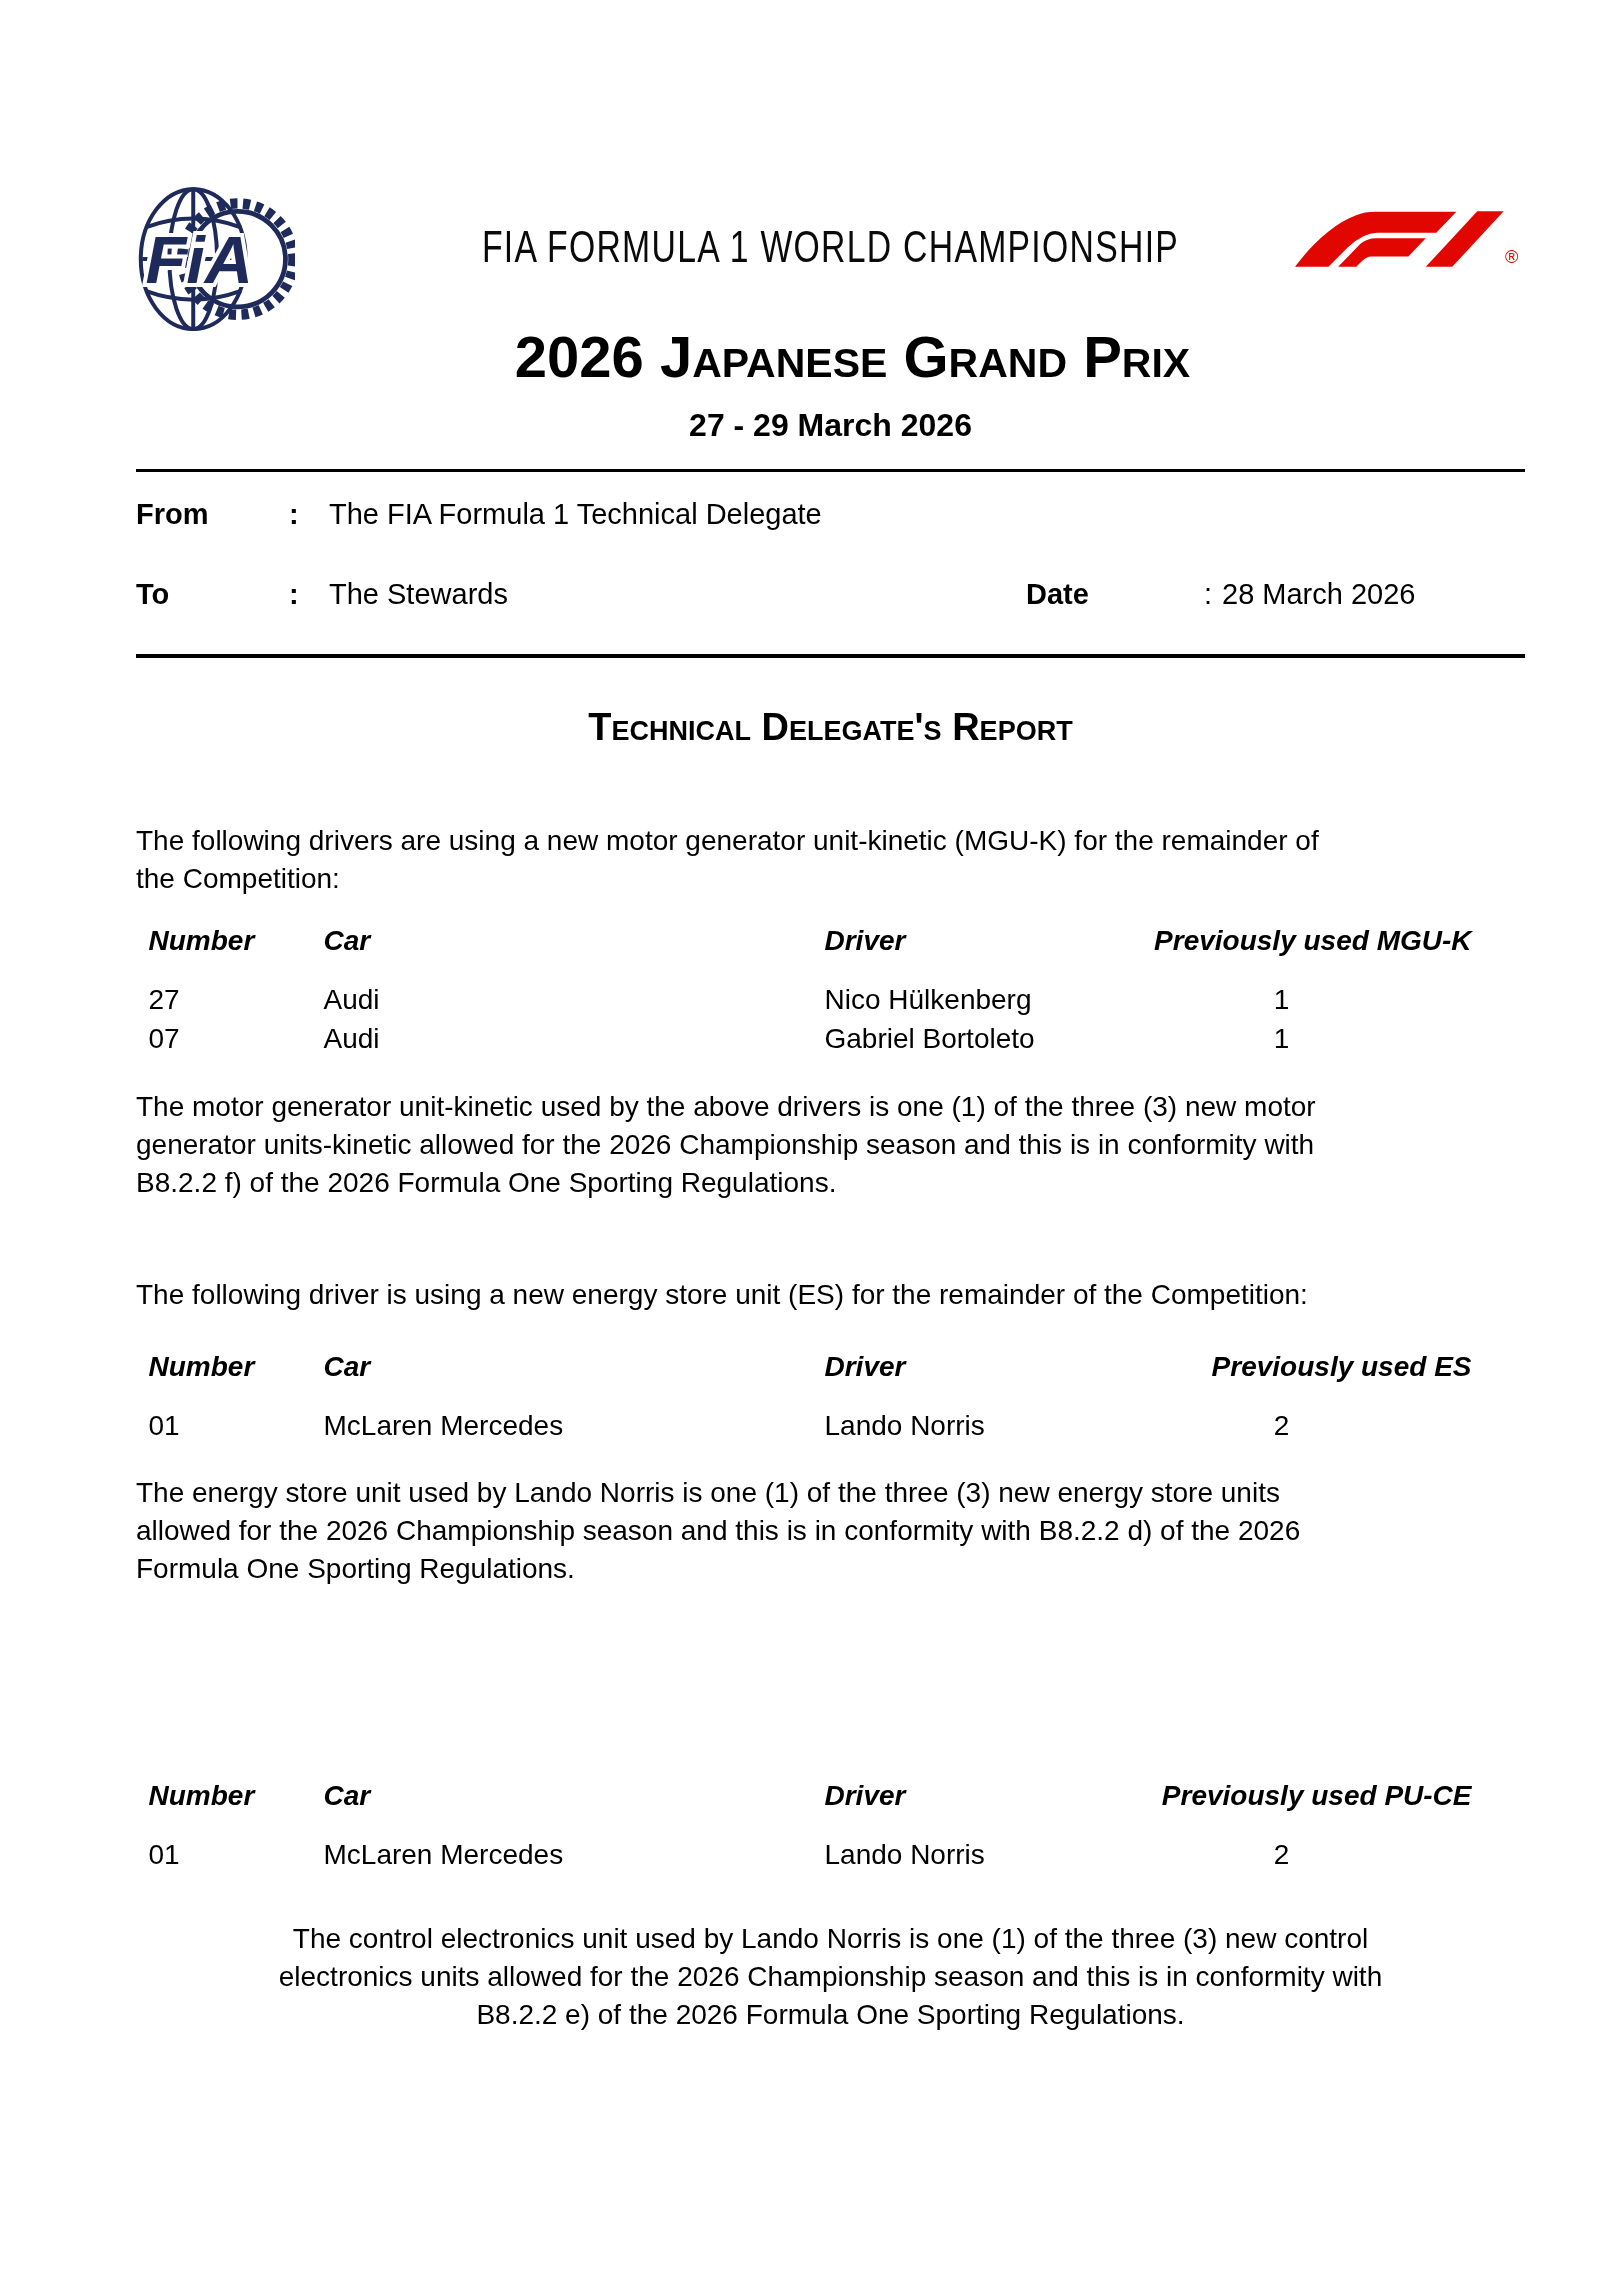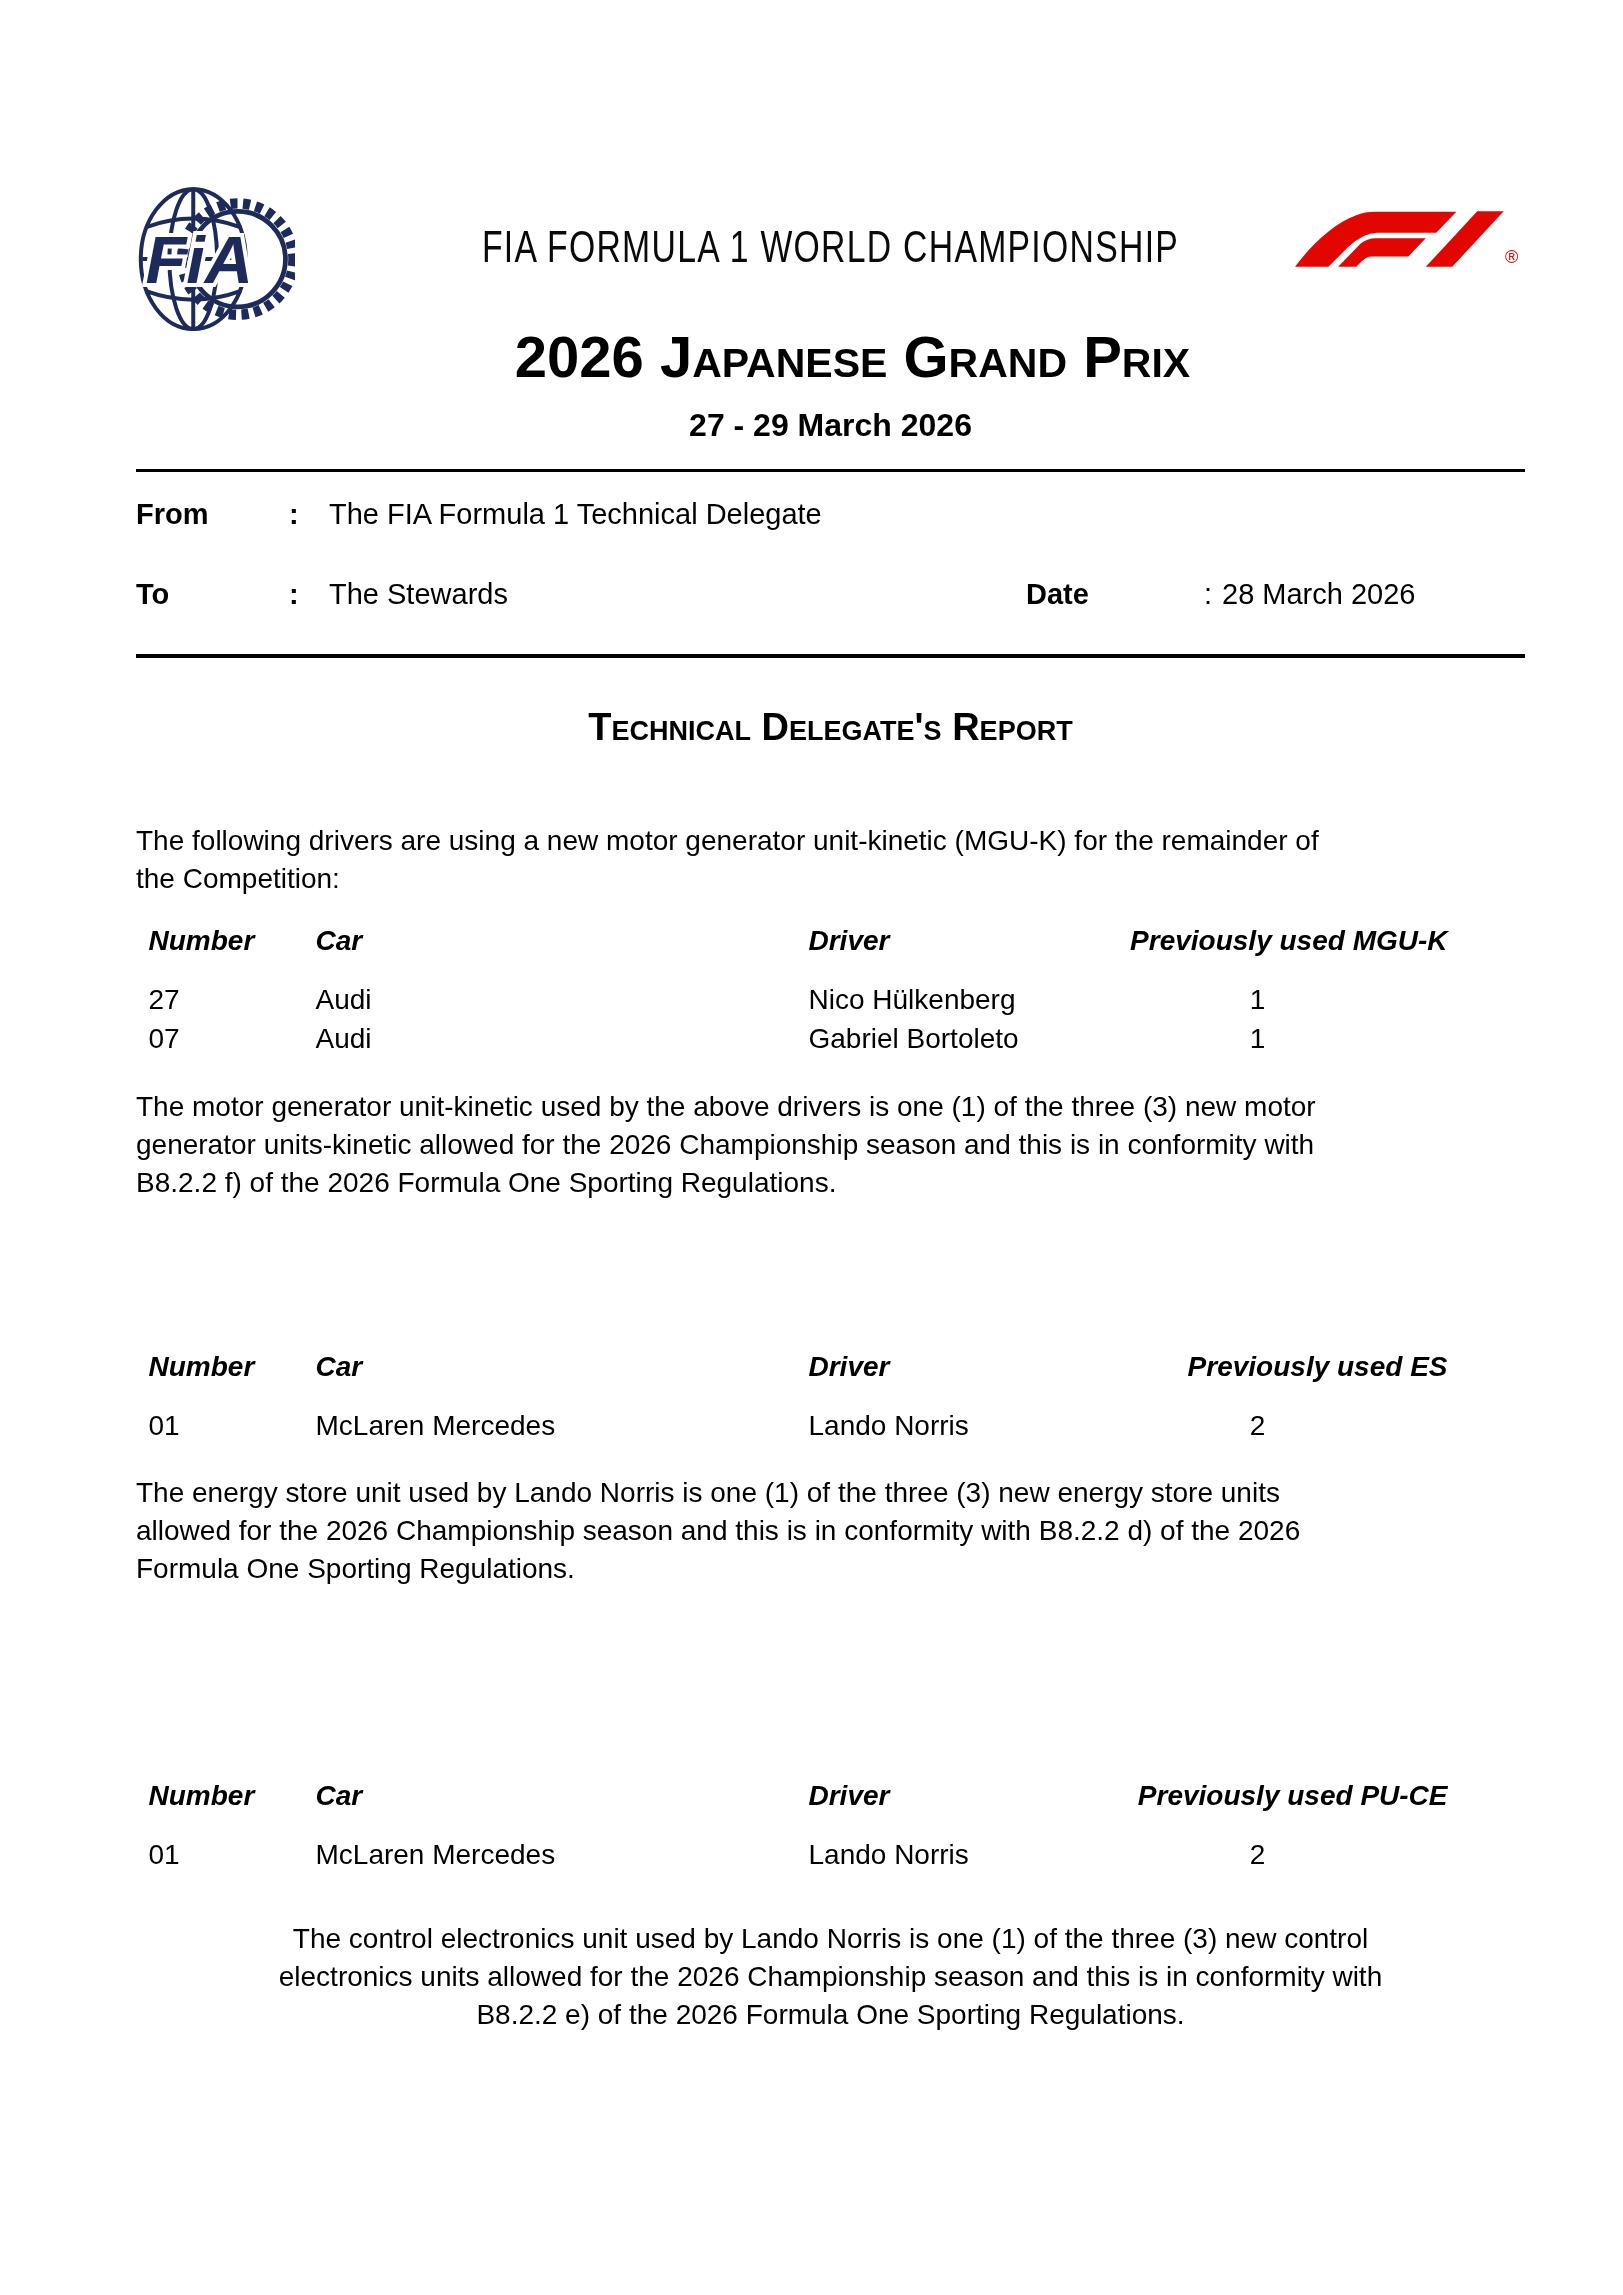--- a/index.html
+++ b/index.html
@@ -90,20 +90,21 @@
 
   .tbl { left: 117px; right: 117px; font-size: 28px; }
   .tbl-1 { top: 922px; }
   .tbl-2 { top: 1348px; }
   .tbl-3 { top: 1777px; }
   .tbl-head, .tbl-row {
     display: grid;
     grid-template-columns: 167px 493px 259px 380px;
     padding-left: 12.5px;
     line-height: 38px;
+    gap: 8px;
   }
   .tbl-head { font-weight: bold; font-style: italic; margin-bottom: 20px; }
   .tbl-row { line-height: 39px; }
   .h-right { text-align: right; }
   .c-center { text-align: center; }
   .cell { white-space: nowrap; }
 </style>
 </head>
 <body>
 
@@ -181,20 +182,21 @@
       <span class="cell">Audi</span>
       <span class="cell">Gabriel Bortoleto</span>
       <span class="cell c-center">1</span>
     </div>
   </div>
 
   <div class="abs para p2">The motor generator unit-kinetic used by the above drivers is one (1) of the three (3) new motor
 generator units-kinetic allowed for the 2026 Championship season and this is in conformity with
 B8.2.2 f) of the 2026 Formula One Sporting Regulations.</div>
 
+  <div class="abs para p3">The following driver is using a new energy store unit (ES) for the remainder of the Competition:</div>
 
   <div class="abs tbl tbl-2">
     <div class="tbl-head">
       <span class="cell">Number</span>
       <span class="cell">Car</span>
       <span class="cell">Driver</span>
       <span class="cell h-right">Previously used ES</span>
     </div>
     <div class="tbl-row">
       <span class="cell">01</span>

